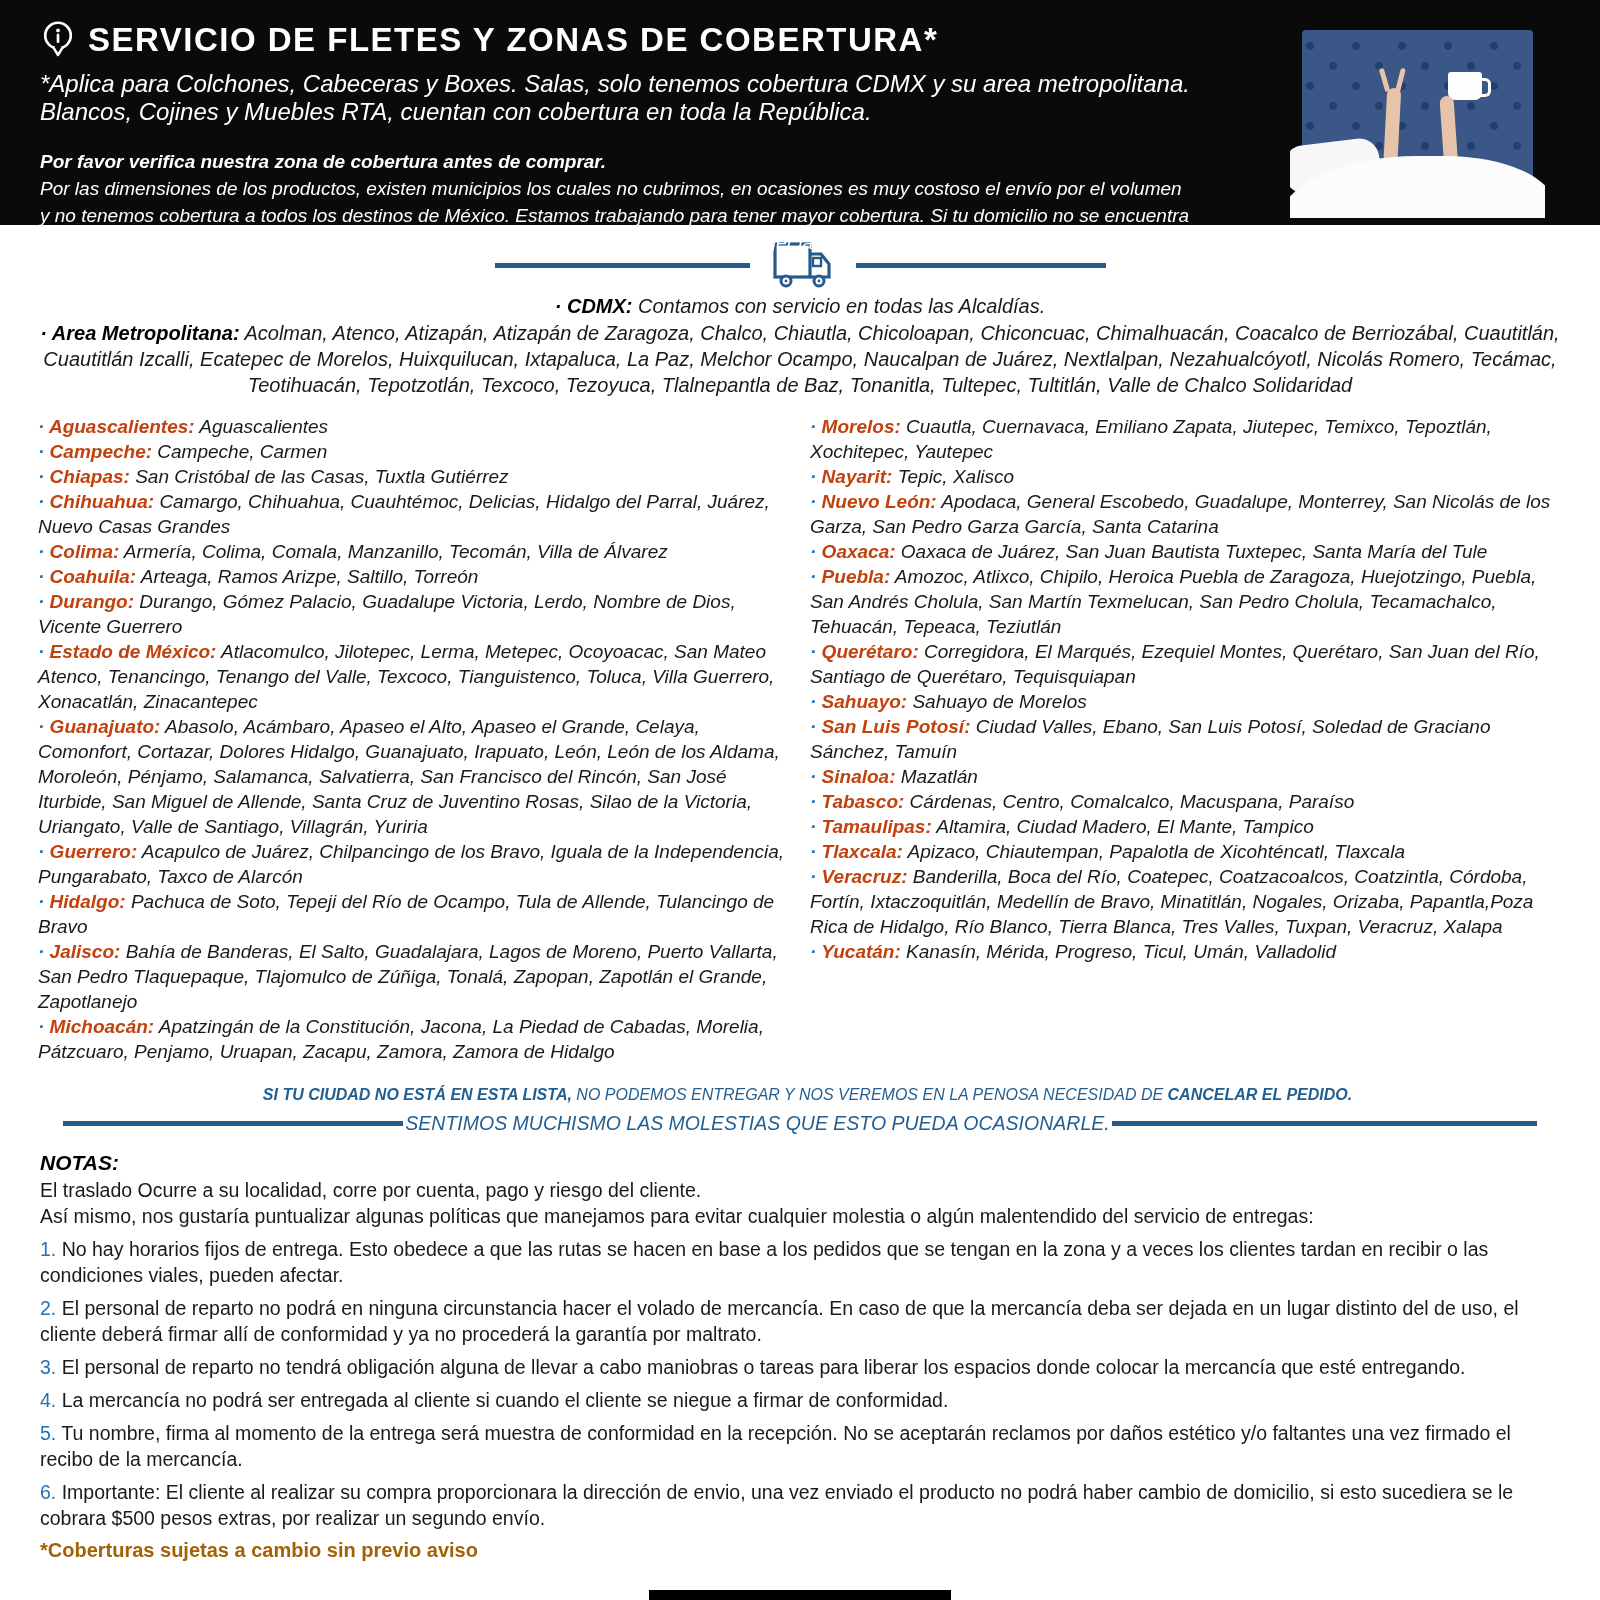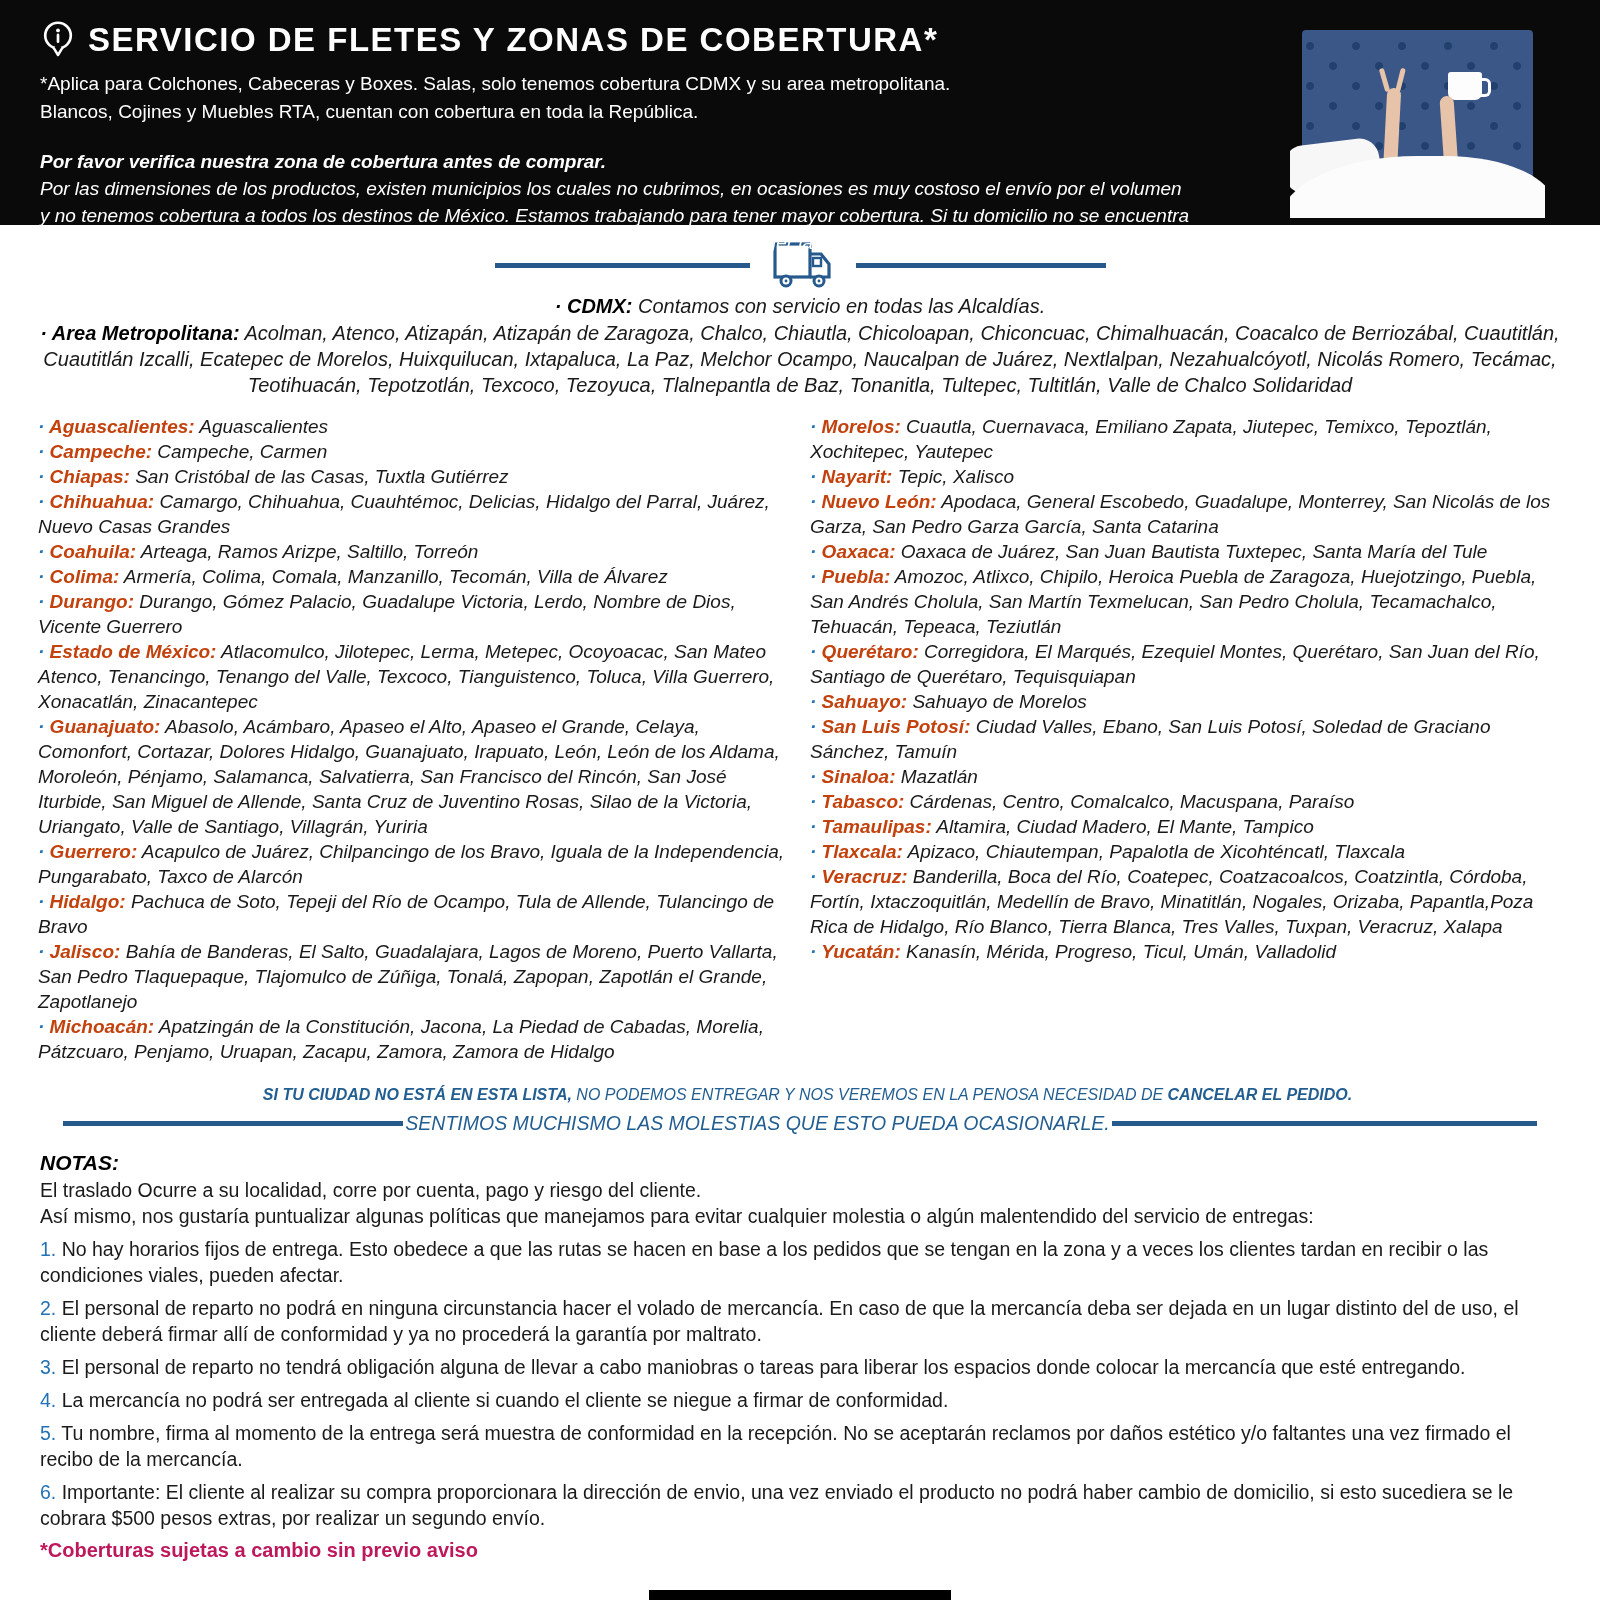--- a/index.html
+++ b/index.html
@@ -14,21 +14,21 @@
   
   .header {
     background:#0a0a0a; color:#ffffff;
     height:225px; padding:20px 40px 0 40px; position:relative;
   }
   .title-row { display:flex; align-items:center; gap:12px; margin-bottom:10px; }
   .pin-icon svg { display:block; }
   .page-title {
     font-size:33px; font-weight:700; letter-spacing:1.5px; color:#fff;
   }
-  .hdr-sub { font-size:19px; line-height:28px; max-width:1150px; }
+  .hdr-sub { font-style:italic; font-size:24px; line-height:28px; max-width:1150px; }
   .hdr-verify { font-style:italic; font-size:19px; line-height:27px; max-width:1150px; margin-top:22px; }
   .hdr-verify .verify-bold { font-weight:700; display:block; }
 
   
   .photo { position:absolute; top:28px; right:55px; width:255px; height:190px; overflow:hidden; }
   .headboard {
     position:absolute; left:12px; right:12px; top:2px; height:150px;
     background:#3b5787; border-radius:4px;
     background-image:
       radial-gradient(circle, #22406e 3.5px, rgba(0,0,0,0) 4.5px),
@@ -76,21 +76,21 @@
   .wline { height:5px; background:#26598c; }
   .wline-left { width:340px; }
   .wline-right { width:425px; }
 
   
   .notes { padding:6px 40px 0 40px; margin-top:10px; }
   .notes-title { color:#000000; font-weight:700; font-style:italic; font-size:21px; margin-bottom:2px; }
   .notes p, .note-item { font-size:19.5px; line-height:26px; color:#1a1a1a; }
   .note-item { margin-top:7px; }
   .note-num { color:#2272b5; }
-  .disclaimer { color:#be185d; font-weight:700; font-size:20px; margin-top:8px; }
+  .disclaimer { color:#a16207; font-weight:700; font-size:20px; margin-top:8px; }
 
   
   .logo-box {
     width:302px; height:74px; background:#000;
     margin:28px auto 22px auto;
     display:flex; align-items:center; justify-content:center;
   }
 </style>
 </head>
 <body>
@@ -166,25 +166,25 @@
 
   <li class="state-item">
     <span class="bullet">· </span><span class="state-name">Chiapas:</span><span class="state-cities"> San Cristóbal de las Casas, Tuxtla Gutiérrez</span>
   </li>
 
   <li class="state-item">
     <span class="bullet">· </span><span class="state-name">Chihuahua:</span><span class="state-cities"> Camargo, Chihuahua, Cuauhtémoc, Delicias, Hidalgo del Parral, Juárez, Nuevo Casas Grandes</span>
   </li>
 
   <li class="state-item">
+    <span class="bullet">· </span><span class="state-name">Colima:</span><span class="state-cities"> Armería, Colima, Comala, Manzanillo, Tecomán, Villa de Álvarez</span>
+  </li>
+
+  <li class="state-item">
     <span class="bullet">· </span><span class="state-name">Coahuila:</span><span class="state-cities"> Arteaga, Ramos Arizpe, Saltillo, Torreón</span>
-  </li>
-
-  <li class="state-item">
-    <span class="bullet">· </span><span class="state-name">Colima:</span><span class="state-cities"> Armería, Colima, Comala, Manzanillo, Tecomán, Villa de Álvarez</span>
   </li>
 
   <li class="state-item">
     <span class="bullet">· </span><span class="state-name">Durango:</span><span class="state-cities"> Durango, Gómez Palacio, Guadalupe Victoria, Lerdo, Nombre de Dios, Vicente Guerrero</span>
   </li>
 
   <li class="state-item">
     <span class="bullet">· </span><span class="state-name">Estado de México:</span><span class="state-cities"> Atlacomulco, Jilotepec, Lerma, Metepec, Ocoyoacac, San Mateo Atenco, Tenancingo, Tenango del Valle, Texcoco, Tianguistenco, Toluca, Villa Guerrero, Xonacatlán, Zinacantepec</span>
   </li>
 

